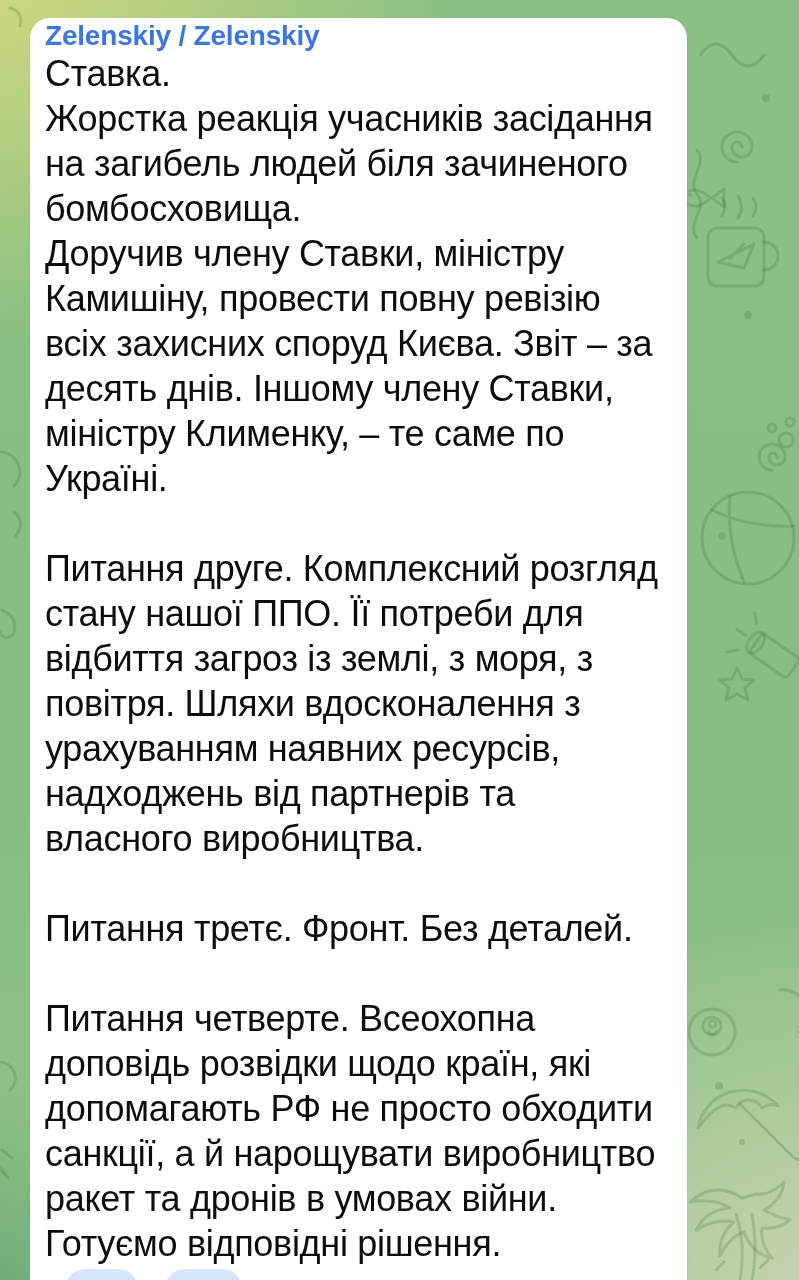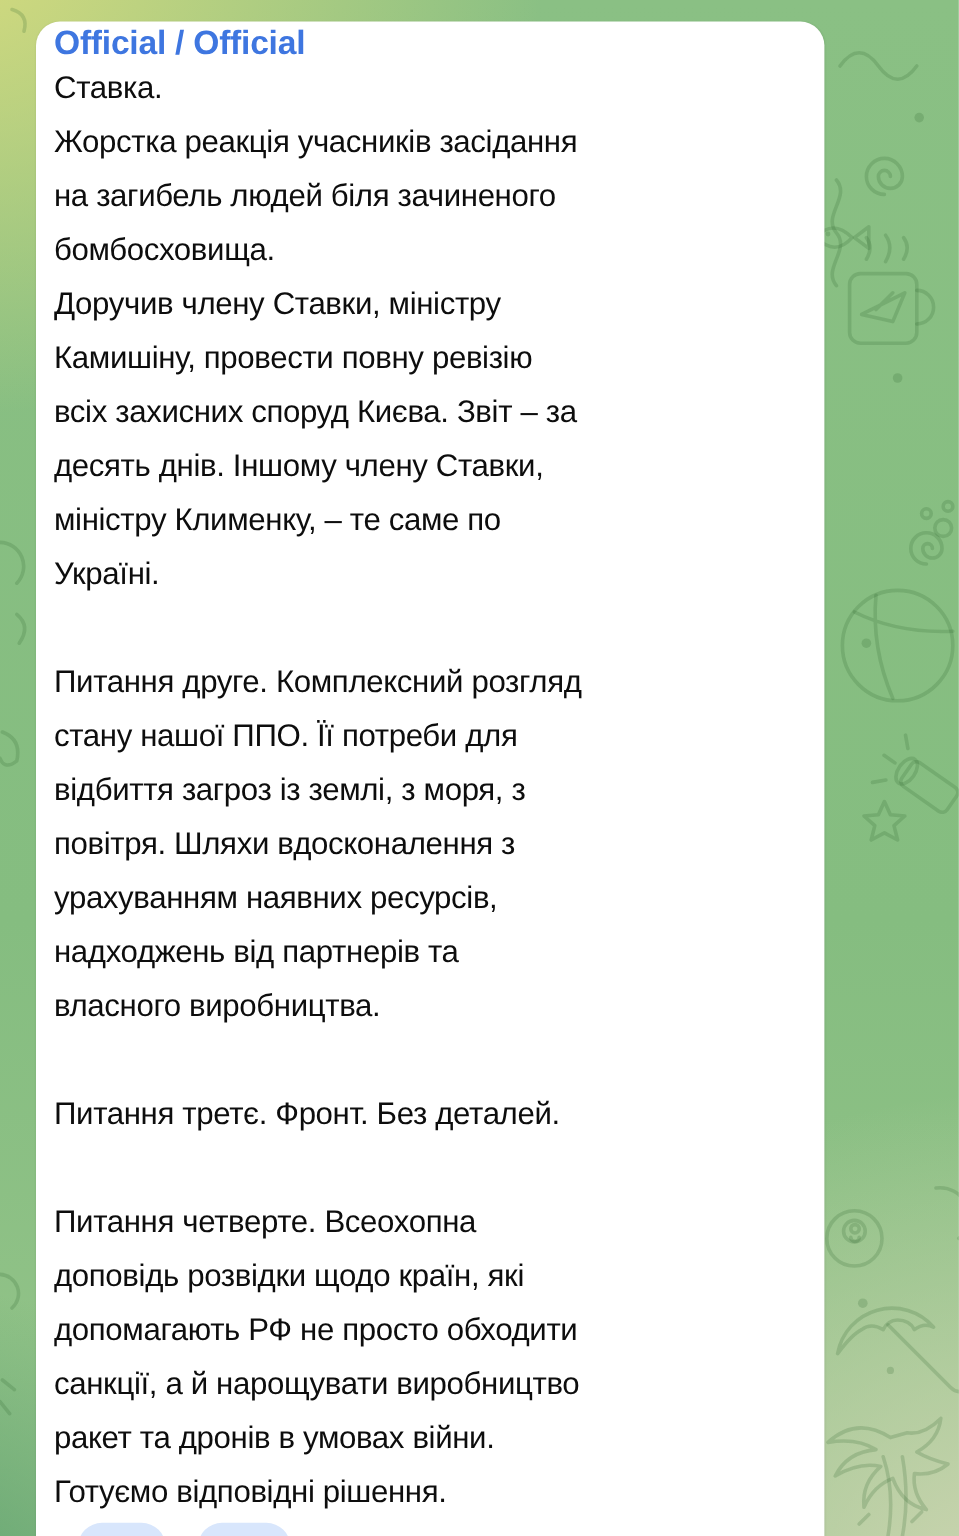--- a/index.html
+++ b/index.html
@@ -43,21 +43,21 @@
   .channel-name {
     display: block;
     font-size: 28px;
     line-height: 30px;
     font-weight: 600;
     color: var(--sender, #3e76e0);
     letter-spacing: -0.2px;
     cursor: pointer;
   }
   .message-text {
-    font-size: 26px;
+    font-size: 36px;
     line-height: 45px;
     font-weight: 400;
     color: var(--body-text, #0d0d0d);
     letter-spacing: -0.3px;
     white-space: pre-line;
   }
   .reaction-pill {
     position: absolute;
     top: 1269px;
     height: 40px;
@@ -146,21 +146,21 @@
       <path d="M 0 452 a 20 20 0 0 1 14 34"></path>
       <path d="M 14 512 q 12 10 2 24"></path>
       <path d="M 2 610 q 16 6 12 24 q -10 8 -14 -2"></path>
       <path d="M 0 1062 a 16 16 0 0 1 10 28"></path>
       <path d="M 2 1150 l 10 8 M 0 1168 l 8 10"></path>
       <path d="M 10 8 q 14 4 10 18"></path>
     </g>
   </svg>
 
   <div class="bubble">
-    <span class="channel-name">Official / Official</span>
+    <span class="channel-name">Zelenskiy / Zelenskiy</span>
     <div class="message-text">Ставка.
 Жорстка реакція учасників засідання
 на загибель людей біля зачиненого
 бомбосховища.
 Доручив члену Ставки, міністру
 Камишіну, провести повну ревізію
 всіх захисних споруд Києва. Звіт – за
 десять днів. Іншому члену Ставки,
 міністру Клименку, – те саме по
 Україні.

